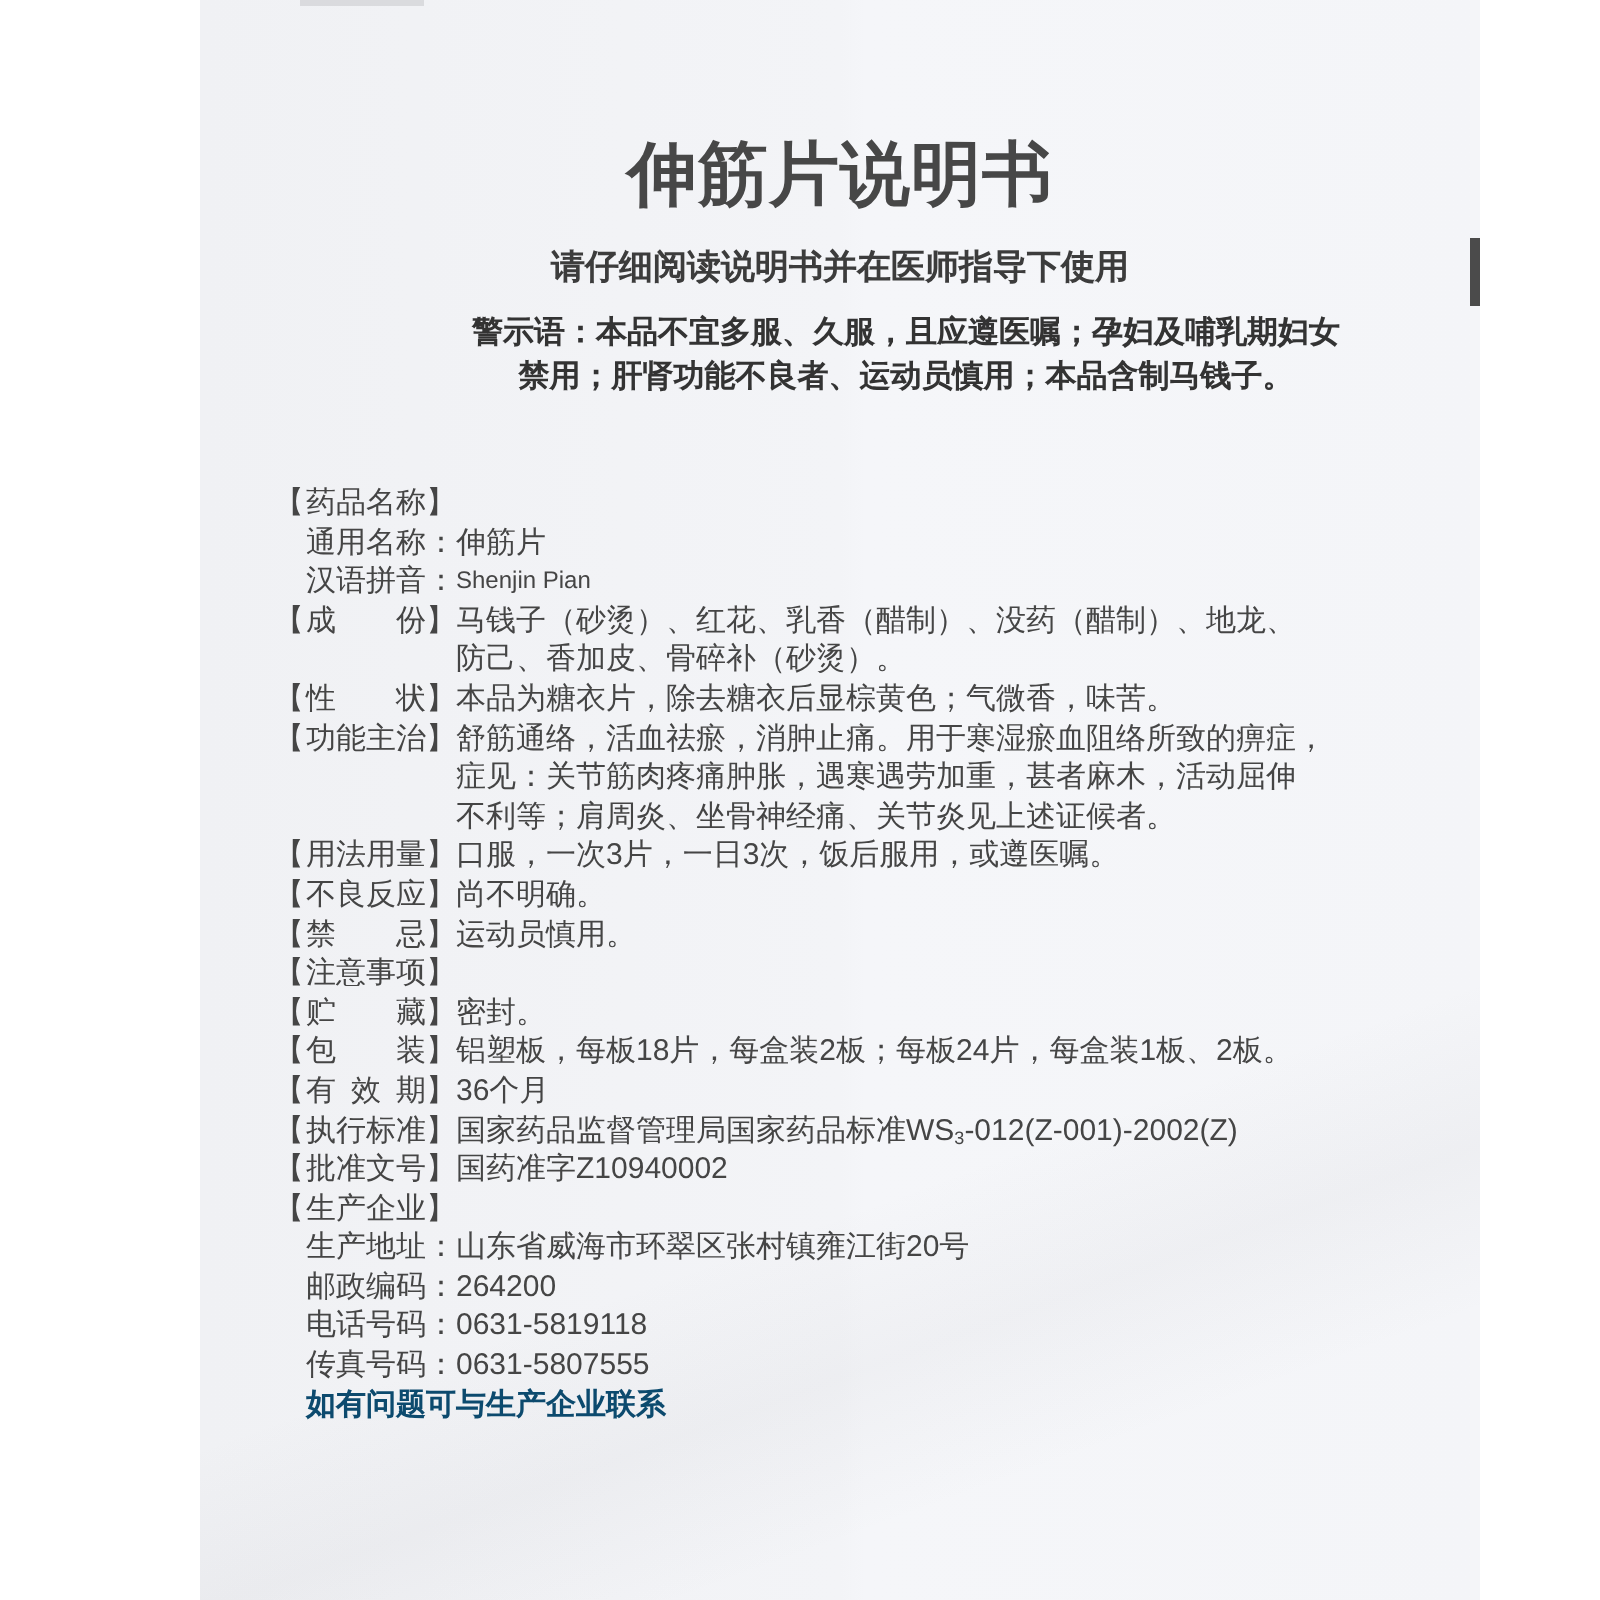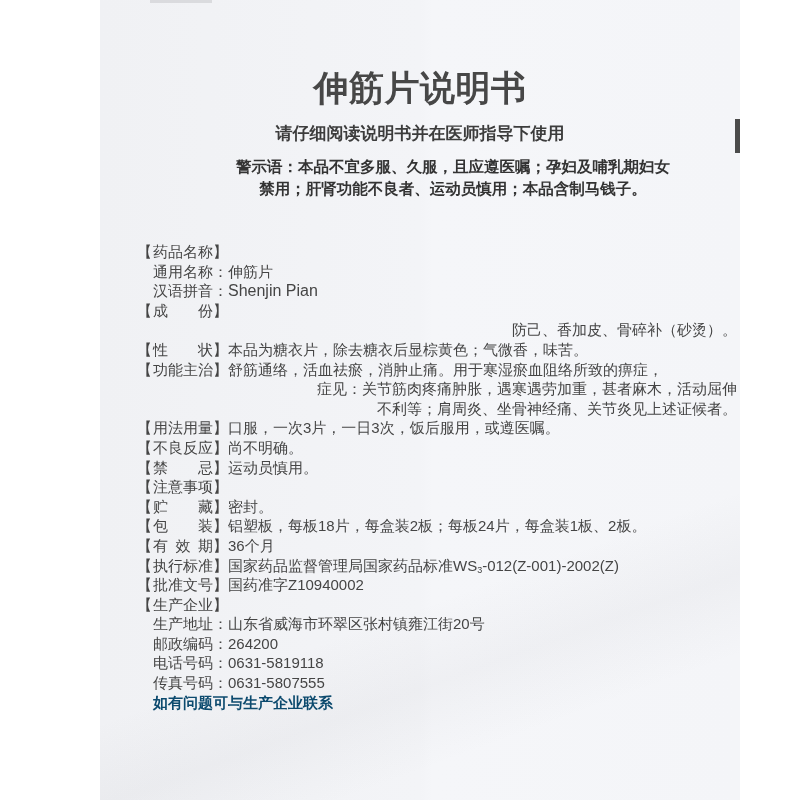--- a/index.html
+++ b/index.html
@@ -114,21 +114,20 @@
   }
   .lbl {
     width: 60px;
     flex: 0 0 60px;
     text-align: justify;
     text-align-last: justify;
     text-justify: inter-character;
   }
   .cont {
     padding-left: 91px;
-    justify-content: flex-end;
   }
   .sub {
     padding-left: 16px;
   }
   .key {
     width: 75px;
     flex: 0 0 75px;
   }
   .note {
     font-weight: bold;
@@ -163,29 +162,30 @@
       <span class="lbl">药品名称</span>
       <span class="br-close">】</span>
     </div>
   </div>
   <div class="row sub">
     <span class="key">通用名称：</span>
     <span>伸筋片</span>
   </div>
   <div class="row sub">
     <span class="key">汉语拼音：</span>
-    <span style="font-size:16px;">Shenjin Pian</span>
+    <span style="font-size:12px;">Shenjin Pian</span>
   </div>
 
   <div class="row">
     <div class="lbl-block">
       <span class="br-open">【</span>
       <span class="lbl">成份</span>
       <span class="br-close">】</span>
     </div>
+    <span>马钱子（砂烫）、红花、乳香（醋制）、没药（醋制）、地龙、</span>
   </div>
   <div class="row cont">
     <span>防己、香加皮、骨碎补（砂烫）。</span>
   </div>
 
   <div class="row">
     <div class="lbl-block">
       <span class="br-open">【</span>
       <span class="lbl">性状</span>
       <span class="br-close">】</span>

